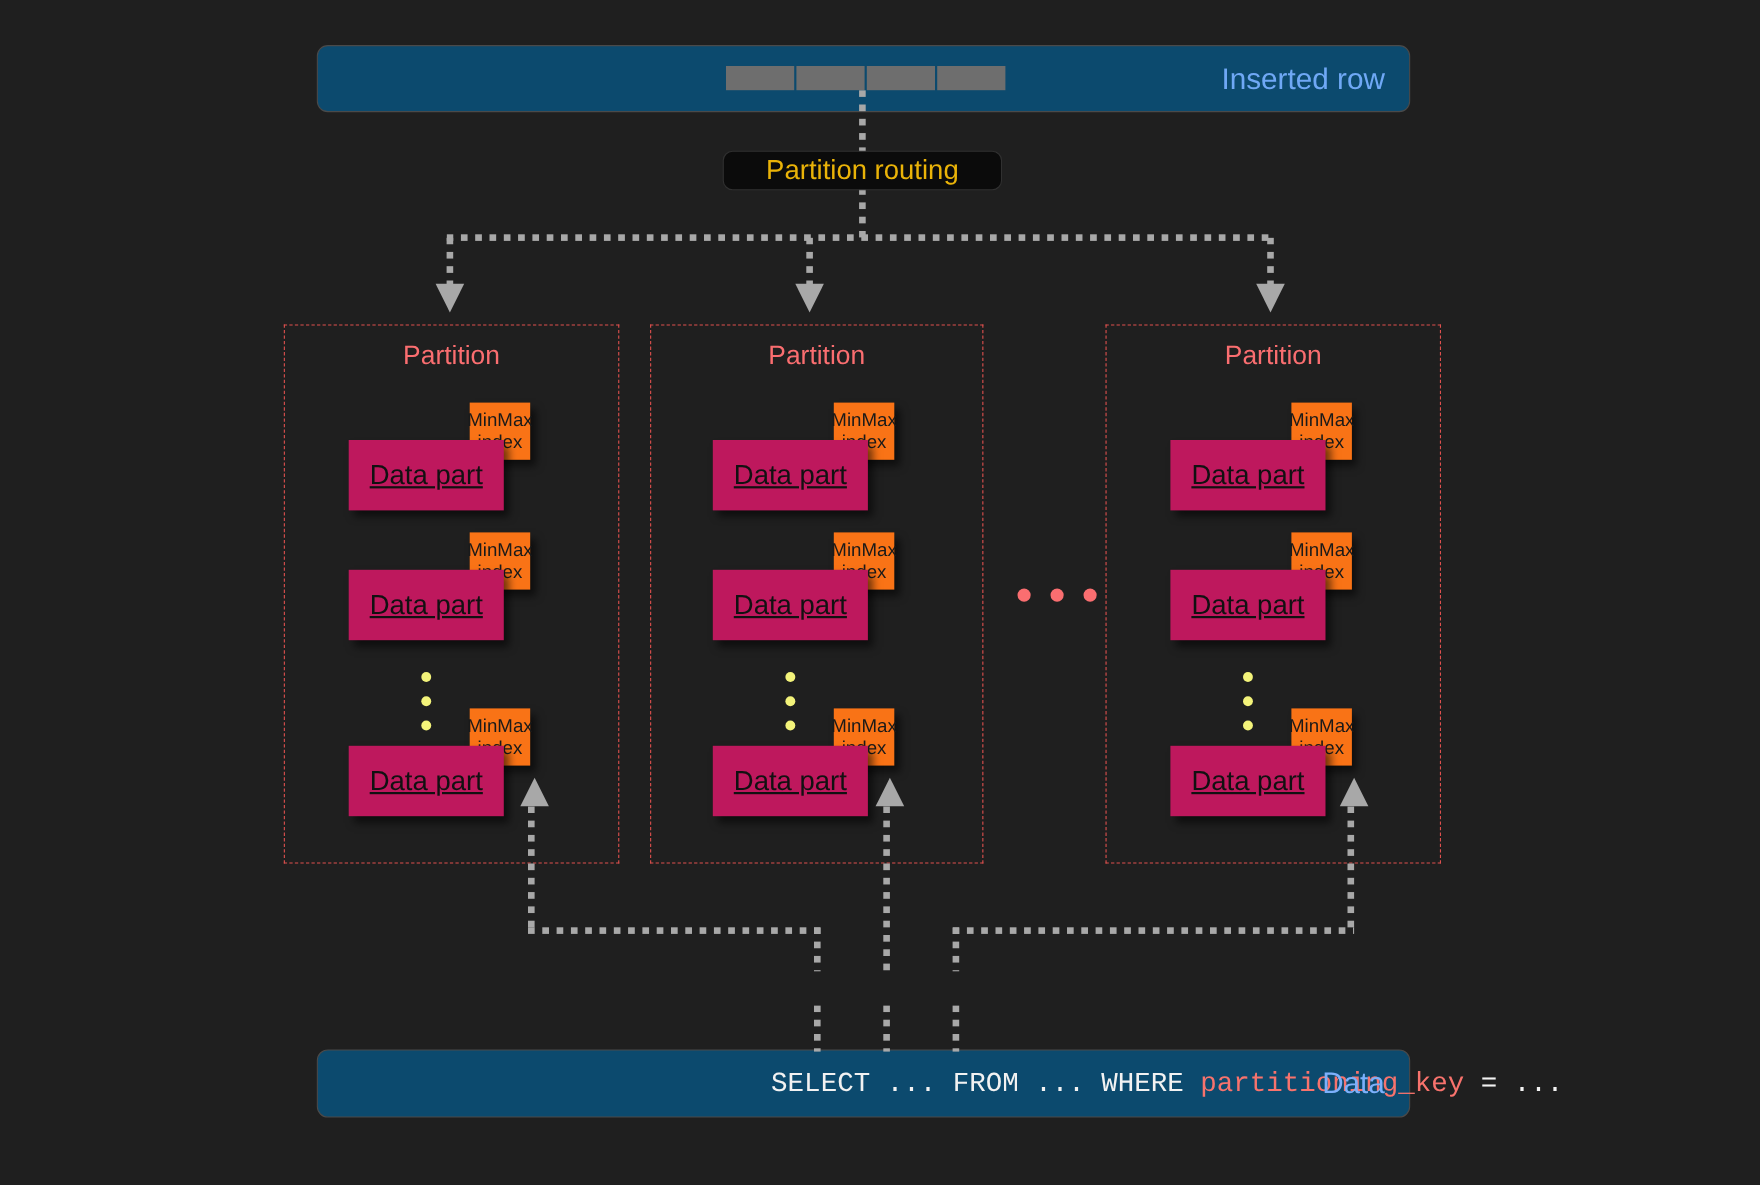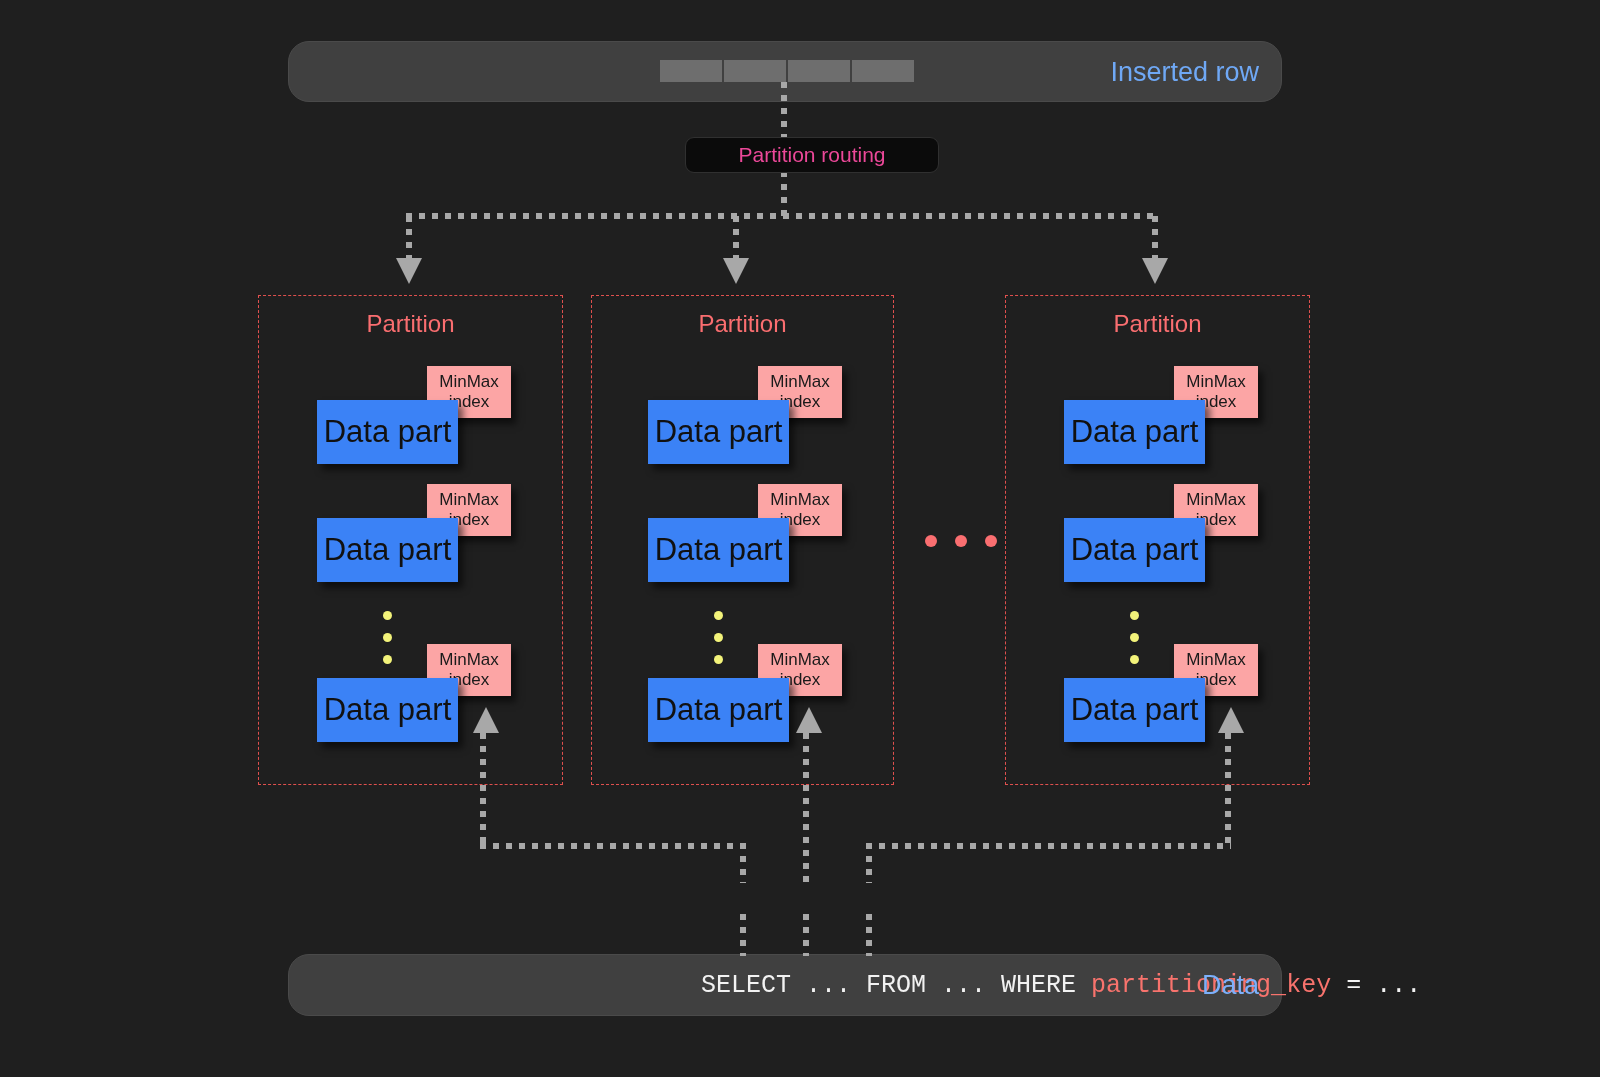--- a/index.html
+++ b/index.html
@@ -5,22 +5,22 @@
   html,body{margin:0;padding:0;background:#1e1e1e;}
   body{
     width:1600px;height:1077px;position:relative;overflow:hidden;
     font-family:"Liberation Sans","DejaVu Sans",sans-serif;
     background:#1f1f1f;
   }
   #stage{position:absolute;inset:0;}
 
   
   .barframe{
-    position:absolute;border:1px solid #4a4a4a;border-radius:21px;
-    background:#404040;box-sizing:border-box;
+    position:absolute;border:1px solid #4a4a4a;border-radius:10px;
+    background:#0c4a6e;box-sizing:border-box;
   }
   #inserted-bar{left:288px;top:41px;width:994px;height:61px;}
   #query-bar{left:288px;top:954px;width:994px;height:62px;}
 
   .bar-label{
     position:absolute;right:22px;top:50%;transform:translateY(-50%);
     color:#6fa8f5;font-size:27px;white-space:nowrap;
   }
   #query-bar .bar-label{color:#7cb0fb;}
 
@@ -32,23 +32,23 @@
   .query-text{
     position:absolute;left:322px;top:50%;transform:translateY(-50%);
     font-family:"Liberation Mono","DejaVu Sans Mono",monospace;
     font-size:25px;color:#f2f2f2;white-space:pre;letter-spacing:0px;
   }
   .query-text .kw{color:#f8736d;}
 
   
   .pill{
     position:absolute;background:#0b0b0b;border:1px solid #303030;
-    border-radius:9px;color:#ec4899;font-size:21px;
+    border-radius:9px;color:#eab308;font-size:25px;
     display:flex;align-items:center;justify-content:center;
-    box-sizing:border-box;z-index:6;margin-left:28px;
+    box-sizing:border-box;z-index:6;
   }
   #partition-routing{left:657px;top:137px;width:254px;height:36px;}
   #partition-pruning{left:681px;top:879px;width:252px;height:37px;}
 
   
   .dot-v{
     position:absolute;width:6px;
     background-image:linear-gradient(to bottom,#a8a8a8 50%,rgba(0,0,0,0) 0%);
     background-size:6px 13px;background-repeat:repeat-y;z-index:2;
   }
@@ -78,27 +78,27 @@
   #partition-2{left:1005px;width:305px;}
 
   .partition-title{
     position:absolute;top:14px;left:0;right:0;text-align:center;
     color:#fa6e70;font-size:24px;
   }
 
   .dp-group{position:absolute;}
   .data-part{
     position:absolute;left:0;top:34px;width:141px;height:64px;
-    background:#3b82f6;color:#111;font-size:31px;
+    background:#be185d;color:#111;font-size:25px;
     display:flex;align-items:center;justify-content:center;
-    box-shadow:5px 6px 7px rgba(0,0,0,.55);z-index:5;
+    box-shadow:5px 6px 7px rgba(0,0,0,.55);z-index:5;text-decoration:underline;
   }
   .minmax{
-    position:absolute;left:110px;top:0;width:84px;height:52px;
-    background:#fca5a5;color:#1a1a1a;font-size:17px;line-height:1.18;
+    position:absolute;left:110px;top:0;width:55px;height:52px;
+    background:#f97316;color:#1a1a1a;font-size:17px;line-height:1.18;
     display:flex;flex-direction:column;align-items:center;justify-content:center;
     box-shadow:5px 6px 7px rgba(0,0,0,.55);z-index:4;
   }
 
   .vdots{position:absolute;display:flex;flex-direction:column;gap:13px;z-index:3;}
   .vdots i{display:block;width:9px;height:9px;border-radius:50%;background:#f3f37a;}
 
   .hdots{position:absolute;display:flex;gap:18px;z-index:3;}
   .hdots i{display:block;width:12px;height:12px;border-radius:50%;background:#fa6e70;}
 </style>

